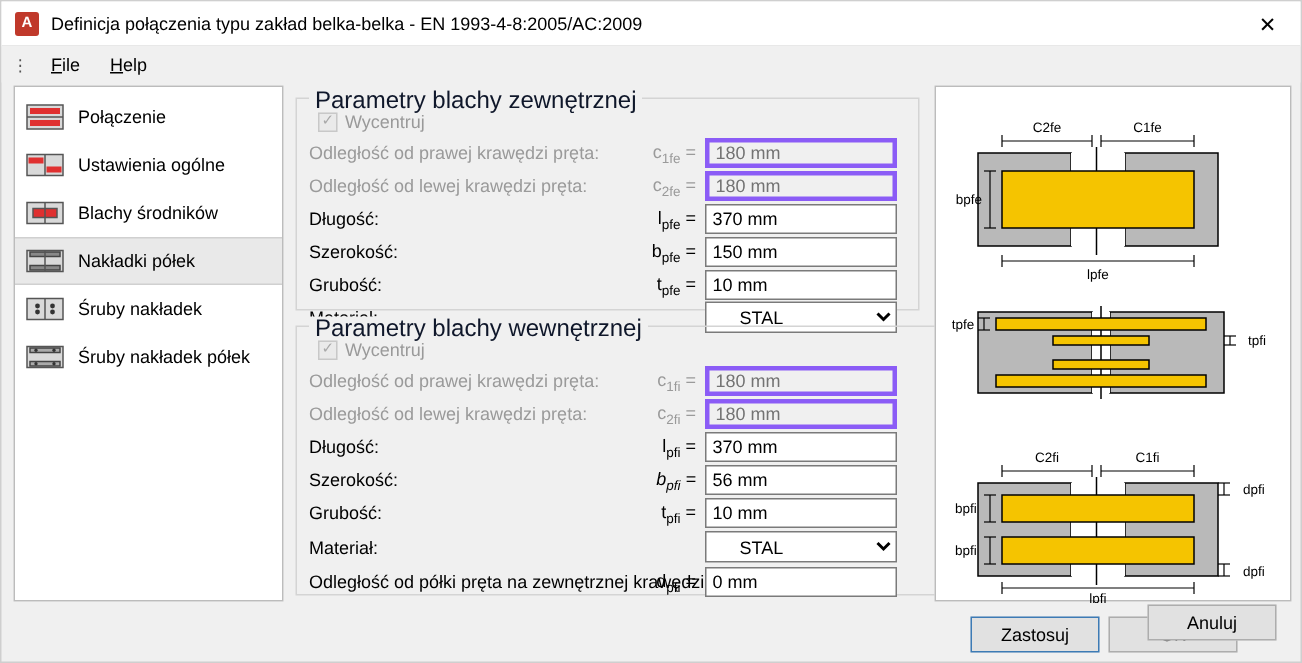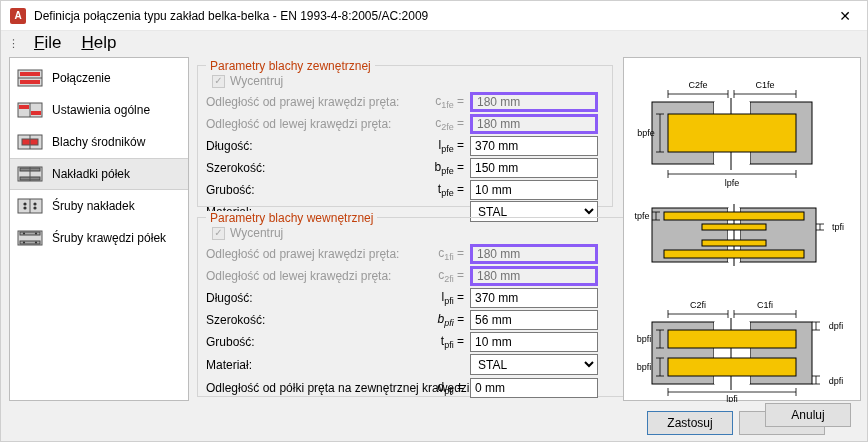--- a/index.html
+++ b/index.html
@@ -33,21 +33,21 @@
     display:flex; align-items:center; justify-content:center;
     font-size:14px; color:#000;
   }
 
   
   .menubar {
     position:absolute; top:30px; left:0; right:0; height:24px;
     background:#f0f0f0; display:flex; align-items:center;
   }
   .menu-dots { font-size:11px; color:#555; padding:0 4px 0 7px; letter-spacing:1px; }
-  .menu-item { padding:3px 10px; font-size:17px; }
+  .menu-item { padding:3px 10px; font-size:12px; }
   .menu-item u { text-decoration:underline; }
 
   
   .nav {
     position:absolute; left:8px; top:56px; width:180px; height:344px;
     background:#ffffff; border:1px solid #bcbcbc;
   }
   .nav-item {
     height:32px; display:flex; align-items:center; padding-left:6px;
     border-bottom:1px solid transparent;
@@ -56,21 +56,21 @@
   .nav-item .nav-label { margin-left:8px; font-size:12px; }
   .nav-thumb { width:28px; height:24px; flex:0 0 28px; position:relative; }
 
   
   .group {
     position:absolute;
     border:1px solid #d4d4d4;
   }
   .group > .legend {
     position:absolute; top:-7px; left:8px; background:#f0f0f0;
-    padding:0 4px; font-size:12px; color:#c2410c;
+    padding:0 4px; font-size:16px; color:#0f172a;
   }
   #group-outer { left:196px; top:64px; width:416px; height:142px; }
   #group-inner { left:196px; top:216px; width:460px; height:180px; }
 
   .row { position:absolute; left:8px; height:20px; display:flex; align-items:center; }
   .row .lbl { font-size:12px; white-space:nowrap; }
   .row .lbl.dim { color:#9a9a9a; }
 
   .sym {
     position:absolute; width:44px; text-align:right;
@@ -87,21 +87,21 @@
     border:1px solid #7a7a7a; background:#fff; color:#000;
     outline:none;
   }
   input[type="text"].ro {
     border:3px solid #8b5cf6; background:#f0f0f0; color:#737373;
   }
   select {
     position:absolute; height:21px; width:128px;
     font-family:"Liberation Sans", sans-serif; font-size:12px;
     border:1px solid #7a7a7a; background:#fff; color:#000;
-    padding-left:3px;
+    padding-left:18px;
   }
   .chk { position:absolute; display:flex; align-items:center; }
   .chk .box {
     width:13px; height:13px; border:1px solid #c8c8c8; background:#eaeaea;
     display:flex; align-items:center; justify-content:center;
     color:#a8a8a8; font-size:10px; line-height:1;
   }
   .chk .txt { margin-left:5px; font-size:12px; color:#9a9a9a; }
 
   
@@ -206,21 +206,21 @@
         <svg width="28" height="24" viewBox="0 0 28 24">
           <rect x="2" y="5" width="24" height="14" fill="#d9d9d9" stroke="#555"></rect>
           <rect x="4" y="6" width="20" height="3" fill="#aaa" stroke="#444"></rect>
           <rect x="4" y="15" width="20" height="3" fill="#aaa" stroke="#444"></rect>
           <circle cx="8" cy="7.5" r="1.1" fill="#333"></circle>
           <circle cx="20" cy="7.5" r="1.1" fill="#333"></circle>
           <circle cx="8" cy="16.5" r="1.1" fill="#333"></circle>
           <circle cx="20" cy="16.5" r="1.1" fill="#333"></circle>
         </svg>
       </span>
-      <span class="nav-label">Śruby krawędzi półek</span>
+      <span class="nav-label">Śruby nakładek półek</span>
     </div>
   </div>
 
   <div class="group" id="group-outer">
     <div class="legend">Parametry blachy zewnętrznej</div>
 
     <div class="chk" style="left:14px; top:8px;">
       <span class="box">✓</span>
       <span class="txt">Wycentruj</span>
     </div>

